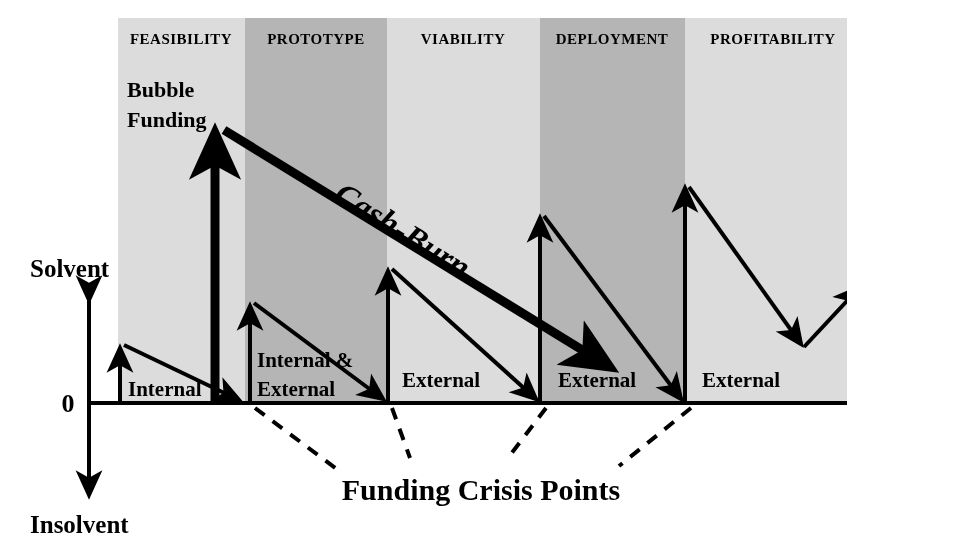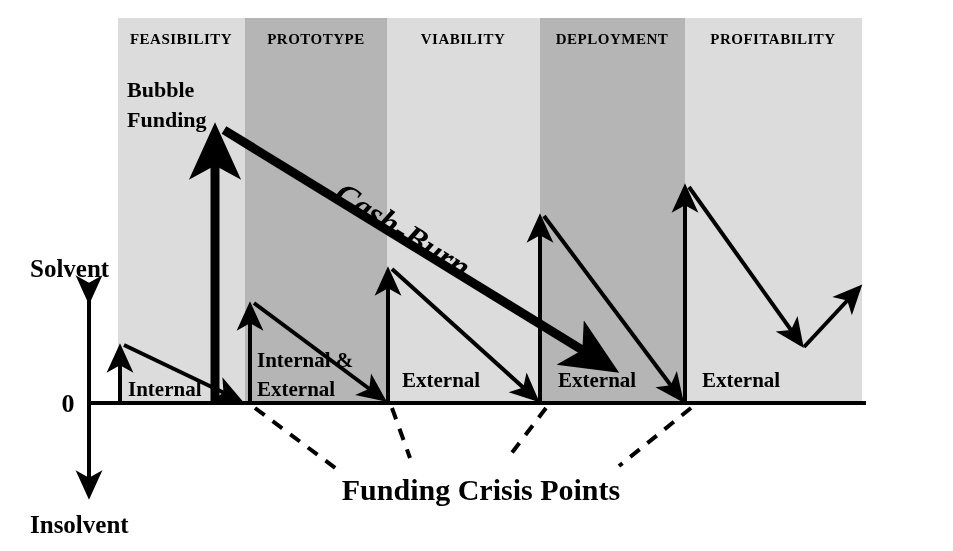--- a/index.html
+++ b/index.html
@@ -7,21 +7,20 @@
     padding: 0;
     background: #ffffff;
   }
   #stage {
     position: relative;
     width: 847px;
     height: 551px;
     background: #ffffff;
     overflow: hidden;
     font-family: "Liberation Serif", "DejaVu Serif", serif;
-    padding-left: 19px;
   }
   #diagram-svg {
     position: absolute;
     left: 0;
     top: 0;
     width: 953px;
     height: 551px;
   }
   .phase-label {
     font-family: "Liberation Serif", "DejaVu Serif", serif;

